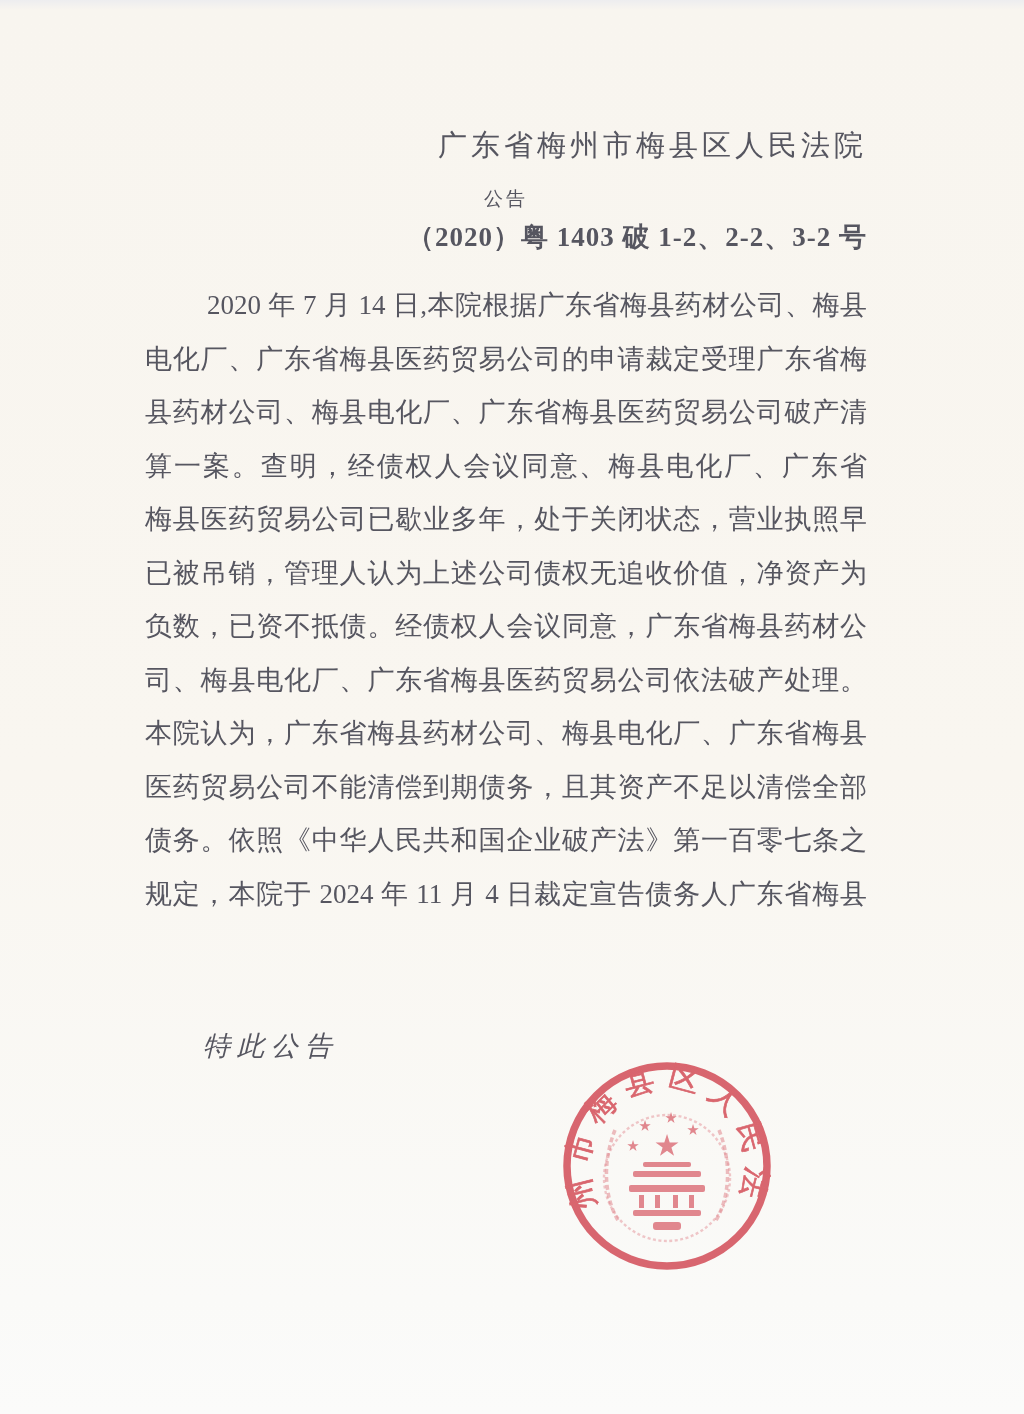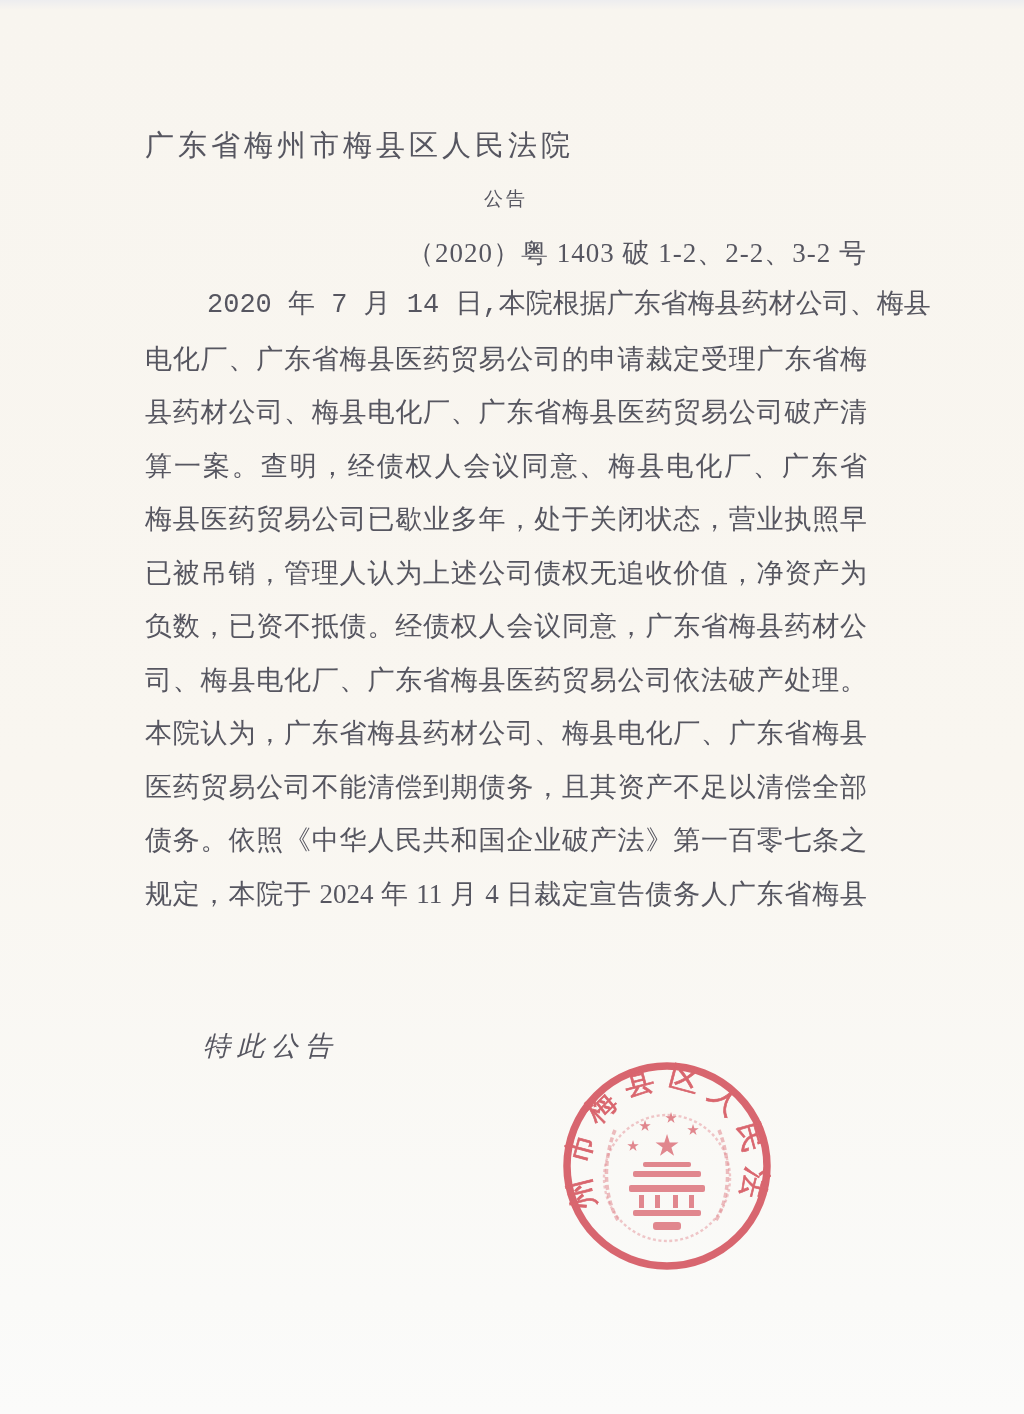--- a/index.html
+++ b/index.html
@@ -8,42 +8,42 @@
     width:1024px;height:1414px;
     margin:0 auto;
     background:linear-gradient(180deg,#ededef 0px,#f8f5ef 10px,#f9f6f0 55%,#fafaf8 92%,#fbfbfa 100%);
     font-family:"Liberation Serif","DejaVu Serif",serif;
     color:#565660;
     overflow:hidden;
   }
   .content{position:absolute;left:145px;top:0;width:722px;height:100%;}
   .doc-title{
     position:absolute;top:126px;left:0;width:100%;
-    text-align:left;font-size:29px;letter-spacing:4px;line-height:38px;
+    text-align:right;font-size:29px;letter-spacing:4px;line-height:38px;
   }
   .doc-subtitle{
     position:absolute;top:182px;left:0;width:100%;
     text-align:center;font-size:19px;letter-spacing:3px;line-height:34px;
   }
   .case-no{
-    position:absolute;top:236px;left:0;width:100%;
-    text-align:right;font-size:27px;line-height:34px;letter-spacing:1px;
+    position:absolute;top:220px;left:0;width:100%;
+    text-align:right;font-size:27px;line-height:34px;letter-spacing:1px;font-weight:bold;
   }
   .doc-body{
     position:absolute;top:279px;left:0;width:100%;
     font-size:27px;line-height:53.5px;
   }
   .bline{
     height:53.5px;
     text-align:justify;
     text-align-last:justify;
     text-justify:inter-character;
     white-space:nowrap;
   }
-  .bline.first{text-indent:62px;font-family:Liberation Mono, monospace;}
+  .bline.first{text-indent:62px;}
   .bline.last{text-align-last:left;}
   .closing{
     position:absolute;top:1026px;left:58px;
     font-size:27px;letter-spacing:7px;line-height:40px;font-style:italic;
   }
   .doc-date{
     position:absolute;left:499px;top:1188px;
     font-size:27px;letter-spacing:3px;line-height:34px;
     z-index:2;
   }

